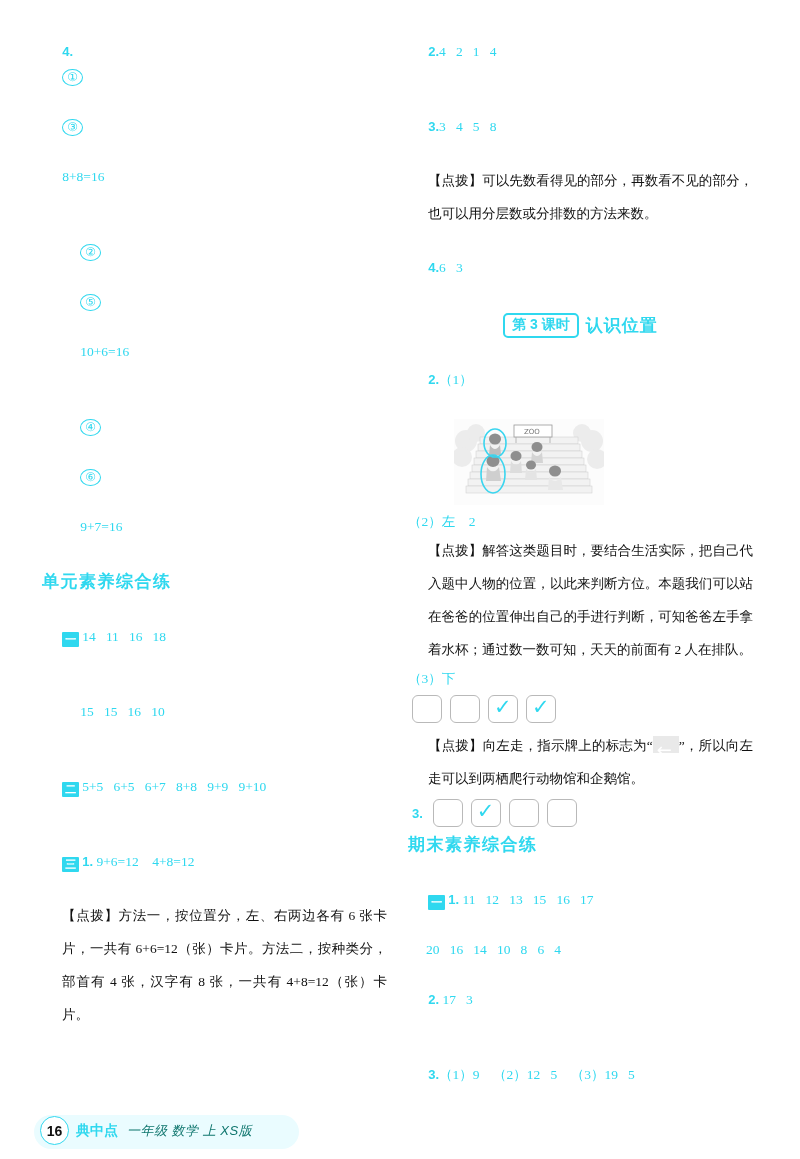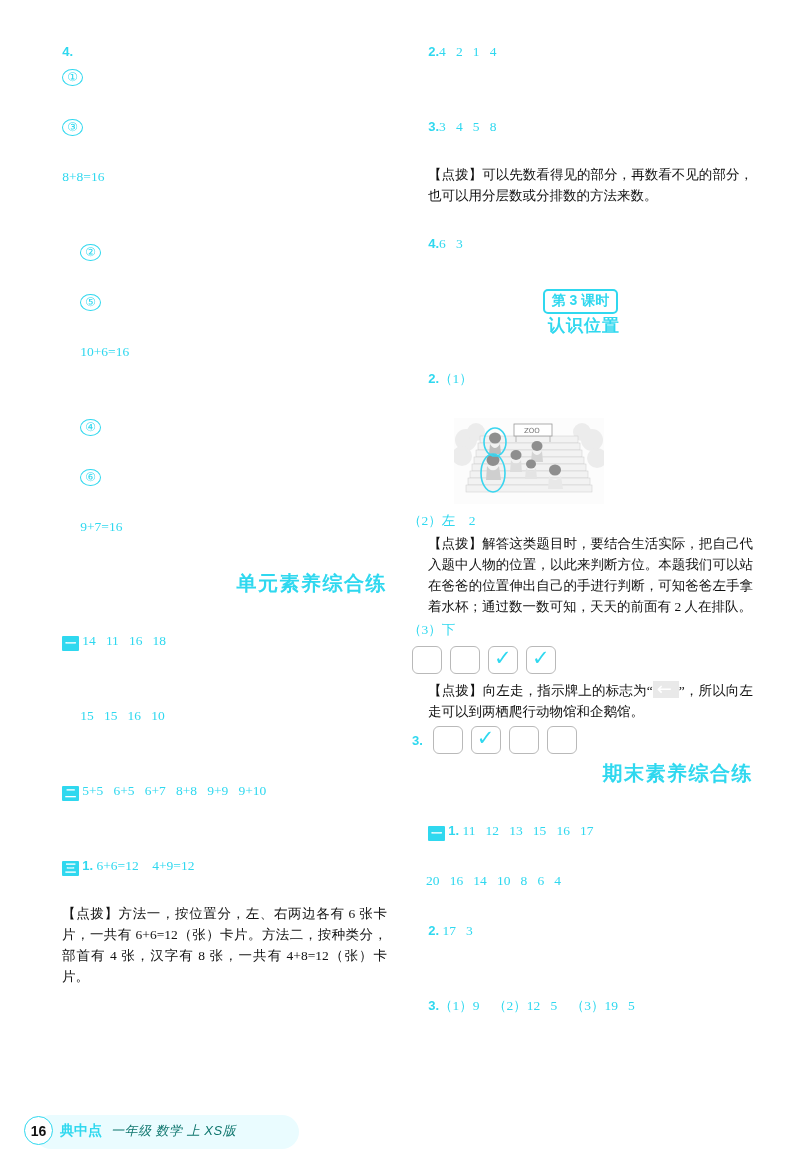--- a/index.html
+++ b/index.html
@@ -12,38 +12,38 @@
   .col{position:absolute;top:0;width:345px;}
   .col-left{left:42px;}
   .col-right{left:408px;}
 
   
   .ln{color:#2fd8ef;font-size:13.5px;line-height:25px;white-space:pre;}
   .ln b,.ln .num{font-weight:bold;font-family:"Liberation Sans",sans-serif;font-size:13px;}
   .indent{padding-left:18px;}
 
   
-  .tip{color:#111;font-size:13.5px;line-height:21px;text-align:justify;
+  .tip{color:#111;font-size:13.5px;line-height:33px;text-align:justify;
        text-justify:inter-ideograph;padding-left:20px;text-indent:0;}
 
   
   .badge{display:inline-block;width:17px;height:15px;background:#2fd8ef;color:#fff;
          font-family:"Liberation Sans",sans-serif;font-size:11px;font-weight:bold;
          text-align:center;line-height:15px;vertical-align:-2px;margin-right:3px;
          border-radius:1px;}
 
   
-  .lesson{display:flex;justify-content:center;align-items:center;margin:8px 0 4px 0;flex-direction:column;}
+  .lesson{display:flex;justify-content:center;align-items:center;margin:8px 0 4px 0;}
   .lesson .pill{border:2px solid #2fd8ef;border-radius:5px;padding:1px 7px 2px 7px;
         color:#2fd8ef;font-weight:bold;font-size:14px;font-family:"Liberation Sans",sans-serif;}
   .lesson .ltitle{color:#2fd8ef;font-weight:bold;font-size:17px;margin-left:7px;
         font-family:"Liberation Sans",sans-serif;letter-spacing:1px;text-align:center;}
 
   
-  .sect-title{text-align:right;color:#2fd8ef;font-weight:bold;font-size:20px;
+  .sect-title{text-align:left;color:#2fd8ef;font-weight:bold;font-size:17px;
         font-family:"Liberation Sans",sans-serif;letter-spacing:1.5px;margin:6px 0 6px 0;}
   .circtxt{display:inline-block;border:1.2px solid #2fd8ef;border-radius:50%;
         padding:0px 4px;color:#2fd8ef;font-size:12px;line-height:15px;}
 
   
   .ckrow{display:flex;gap:8px;padding-left:4px;margin:4px 0 6px 0;align-items:center;}
   .ck{width:28px;height:26px;border:1.2px solid #b9b9b9;border-radius:6px;background:#fff;
       position:relative;}
   .ck.on::after{content:"\2713";position:absolute;left:5px;top:-1px;color:#2fd8ef;
       font-size:21px;font-weight:bold;font-family:"DejaVu Sans",sans-serif;}
@@ -54,21 +54,21 @@
   .signbox{display:inline-block;width:26px;height:17px;background:#e9e9e9;vertical-align:-3px;
       position:relative;}
   .signbox::after{content:"\2190";position:absolute;left:4px;top:-3px;color:#fff;font-size:18px;
       font-family:"DejaVu Sans",sans-serif;}
 
   
   .zoo-wrap{padding-left:46px;margin:2px 0 4px 0;}
   .zoo{width:150px;height:86px;position:relative;background:#fde047;}
 
   
-  .footer{position:absolute;left:24px;bottom:14px;display:flex;align-items:center;margin-top:16px;}
+  .footer{position:absolute;left:40px;bottom:14px;display:flex;align-items:center;margin-top:16px;}
   .footer .pg{width:27px;height:27px;border:1.4px solid #2fd8ef;border-radius:50%;
       color:#111;font-weight:bold;font-size:14px;display:flex;align-items:center;
       justify-content:center;font-family:"Liberation Sans",sans-serif;background:#fff;}
   .footer .ftxt{color:#0f766e;font-weight:normal;font-size:13px;margin-left:9px;
       font-family:"Liberation Sans",sans-serif;letter-spacing:.5px;font-style:italic;}
   .footer .brand{color:#2fd8ef;font-weight:bold;font-size:14px;margin-left:7px;
       font-family:"Liberation Sans",sans-serif;}
   .footpill{position:absolute;left:34px;bottom:10px;width:265px;height:34px;
       background:#eafcff;border-radius:17px;z-index:-1;}
 </style>
@@ -108,21 +108,21 @@
     <div class="ln">
       <span class="badge">一</span><span>14   11   16   18</span>
     </div>
     <div class="ln indent">
       <span>15   15   16   10</span>
     </div>
     <div class="ln">
       <span class="badge">二</span><span>5+5   6+5   6+7   8+8   9+9   9+10</span>
     </div>
     <div class="ln">
-      <span class="badge">三</span><span class="num">1.</span> <span>6+6=12    4+9=12</span>
+      <span class="badge">三</span><span class="num">1.</span> <span>9+6=12    4+8=12</span>
     </div>
     <div class="tip">【点拨】方法一，按位置分，左、右两边各有 6 张卡片，一共有 6+6=12（张）卡片。方法二，按种类分，部首有 4 张，汉字有 8 张，一共有 4+8=12（张）卡片。</div>
     <div class="ln">
       
     </div>
 
   </div>
 
   <div class="col col-right">
     <div style="height:14px"></div>

